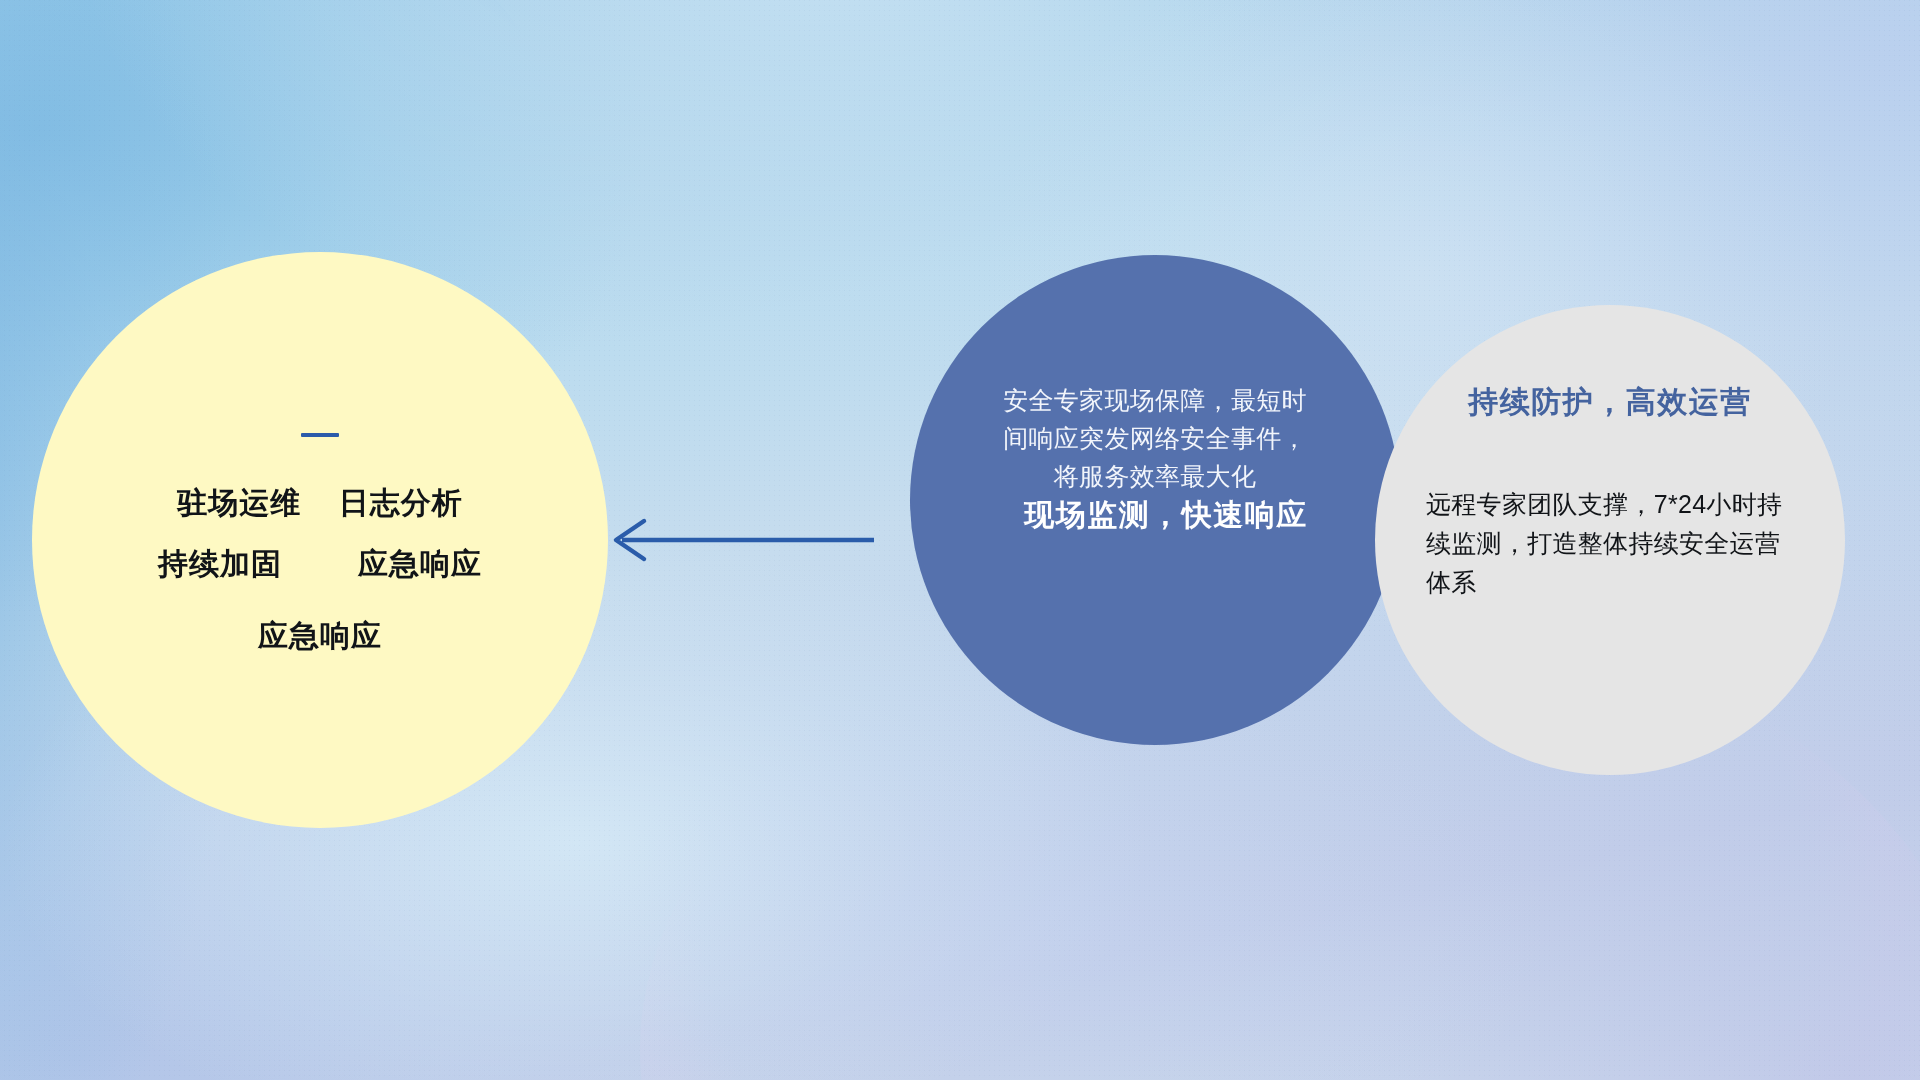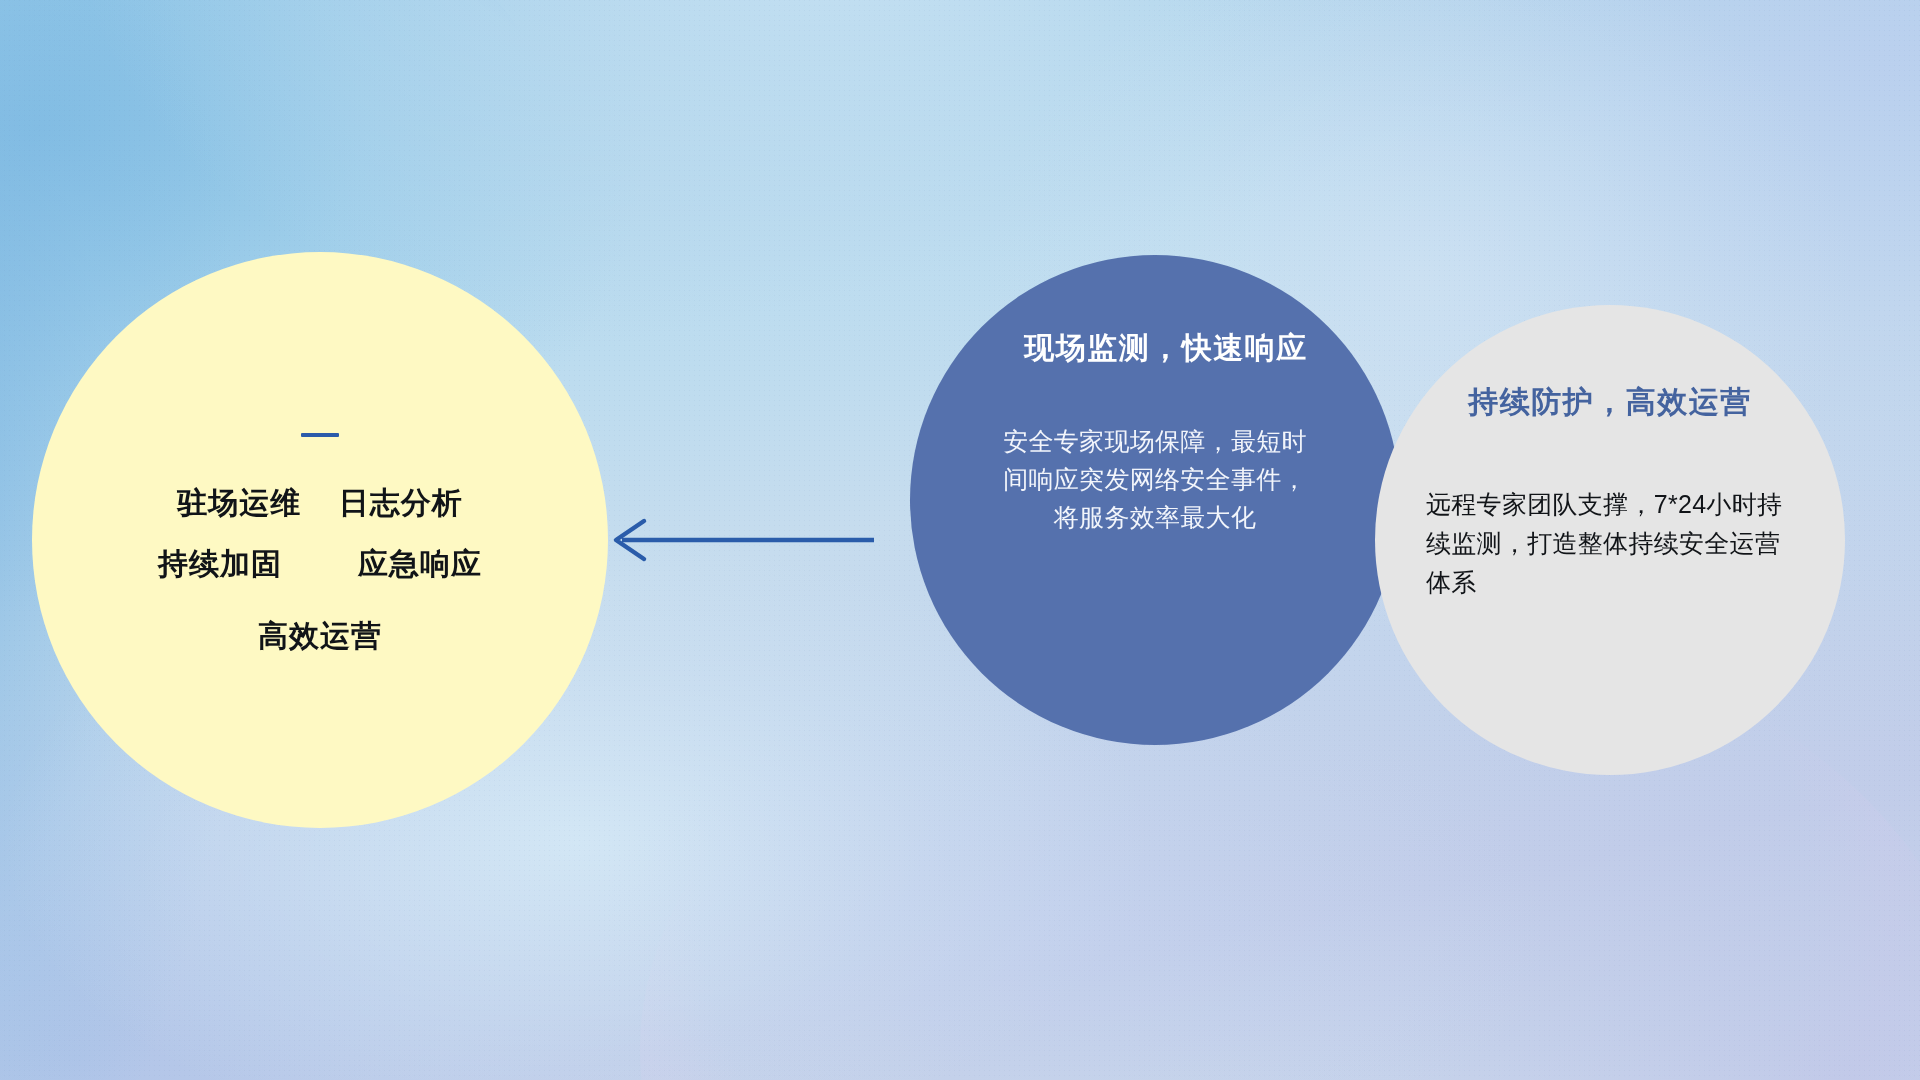--- a/index.html
+++ b/index.html
@@ -242,31 +242,31 @@
   <div class="bg-layer bg-wash-br"></div>
   <div class="bg-layer bg-swirl-a"></div>
   <div class="bg-layer bg-swirl-b"></div>
   <div class="bg-layer bg-swirl-c"></div>
   <div class="bg-layer bg-swirl-d"></div>
   <div class="bg-layer bg-grain"></div>
 </div>
 
 <div class="circle" id="circle-center" style="background: rgb(85, 113, 173);">
   <div id="center-content">
+    <div id="center-body" style="color: rgb(242, 245, 251);">安全专家现场保障，最短时间响应突发网络安全事件，将服务效率最大化</div>
     <div id="center-title" style="color: rgb(255, 255, 255);">现场监测，快速响应</div>
-    <div id="center-body" style="color: rgb(242, 245, 251);">安全专家现场保障，最短时间响应突发网络安全事件，将服务效率最大化</div>
   </div>
 </div>
 
 <div class="circle" id="circle-left">
   <div id="left-content">
     <div id="left-dash" style="background: rgb(43, 91, 170);"></div>
     <div class="left-line" id="left-line-1">驻场运维    日志分析</div>
     <div class="left-line" id="left-line-2">持续加固    应急响应</div>
-    <div class="left-line" id="left-line-3">高效运营</div>
+    <div class="left-line" id="left-line-3">应急响应</div>
   </div>
 </div>
 
 <div class="circle" id="circle-right" style="background: #e5e5e5;">
   <div id="right-content">
     <div id="right-title" style="color: rgb(68, 99, 159);">持续防护，高效运营</div>
     <div id="right-body">远程专家团队支撑，7*24小时持续监测，打造整体持续安全运营体系</div>
   </div>
 </div>
 

